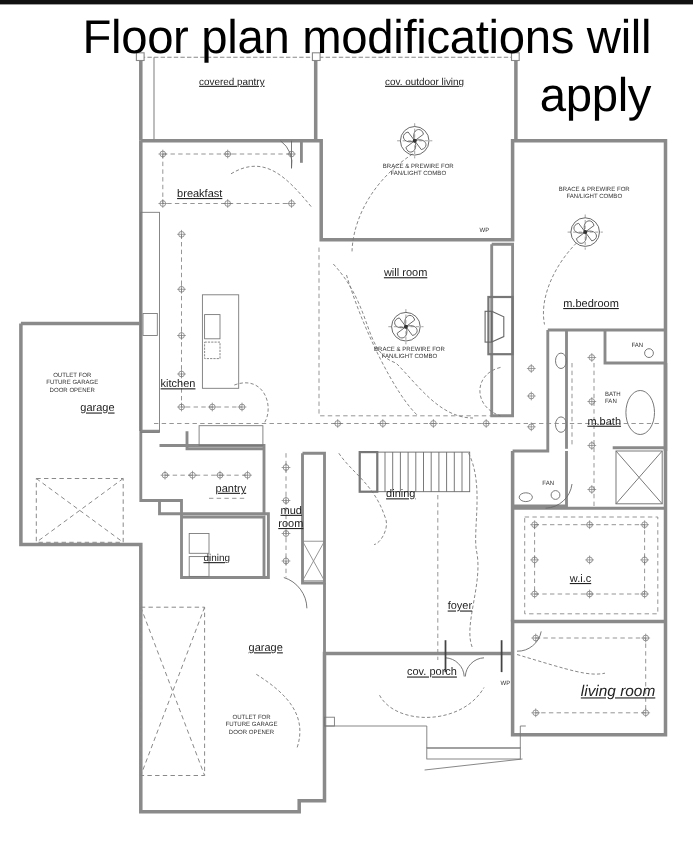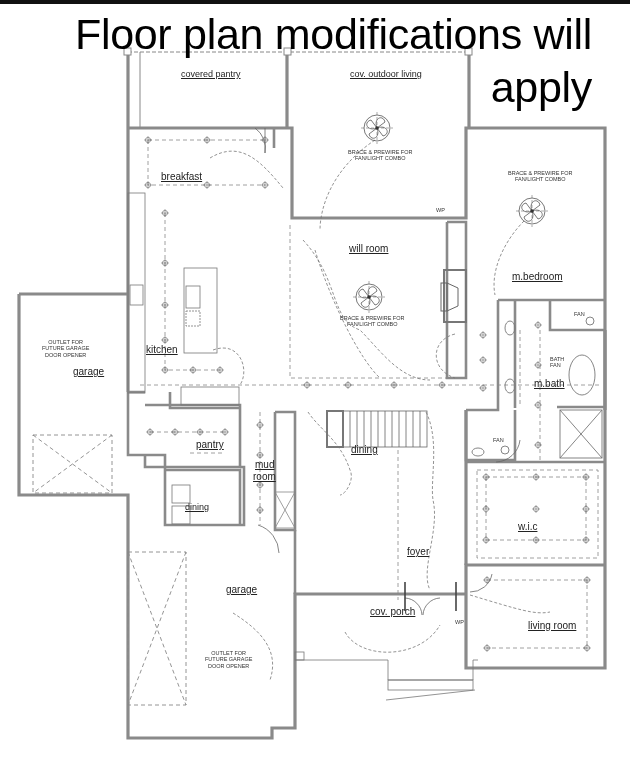--- a/index.html
+++ b/index.html
@@ -249,21 +249,21 @@
 <div class="lbl" style="left:534px;top:378px;font-size:10px;">m.bath</div>
 <div class="lbl" style="left:196px;top:439px;font-size:10px;">pantry</div>
 <div class="lbl" style="left:255px;top:459px;font-size:10px;">mud</div>
 <div class="lbl" style="left:253px;top:471px;font-size:10px;">room</div>
 <div class="lbl" style="left:351px;top:444px;font-size:10px;text-decoration:underline;">dining</div>
 <div class="lbl" style="left:185px;top:502px;font-size:9px;">dining</div>
 <div class="lbl" style="left:518px;top:521px;font-size:10px;">w.i.c</div>
 <div class="lbl" style="left:407px;top:546px;font-size:10px;">foyer</div>
 <div class="lbl" style="left:226px;top:584px;font-size:10px;">garage</div>
 <div class="lbl" style="left:370px;top:606px;font-size:10px;">cov. porch</div>
-<div class="lbl" style="left:528px;top:620px;font-size:10px;">living room</div>
+<div class="lbl" style="left:528px;top:620px;font-size:14px;font-style:italic;">living room</div>
 
 <div class="note" style="left:348px;top:149px;">
   <div>BRACE &amp; PREWIRE FOR</div>
   <div>FAN/LIGHT COMBO</div>
 </div>
 <div class="note" style="left:508px;top:170px;">
   <div>BRACE &amp; PREWIRE FOR</div>
   <div>FAN/LIGHT COMBO</div>
 </div>
 <div class="note" style="left:340px;top:315px;">

